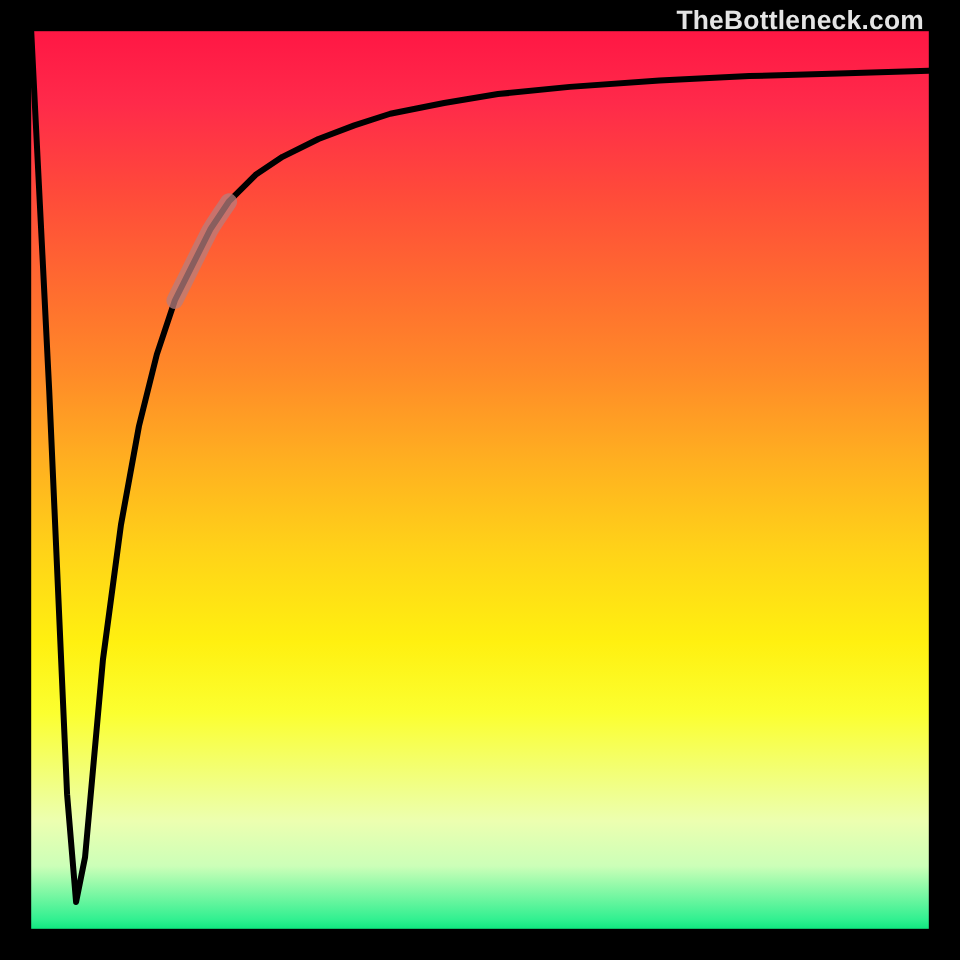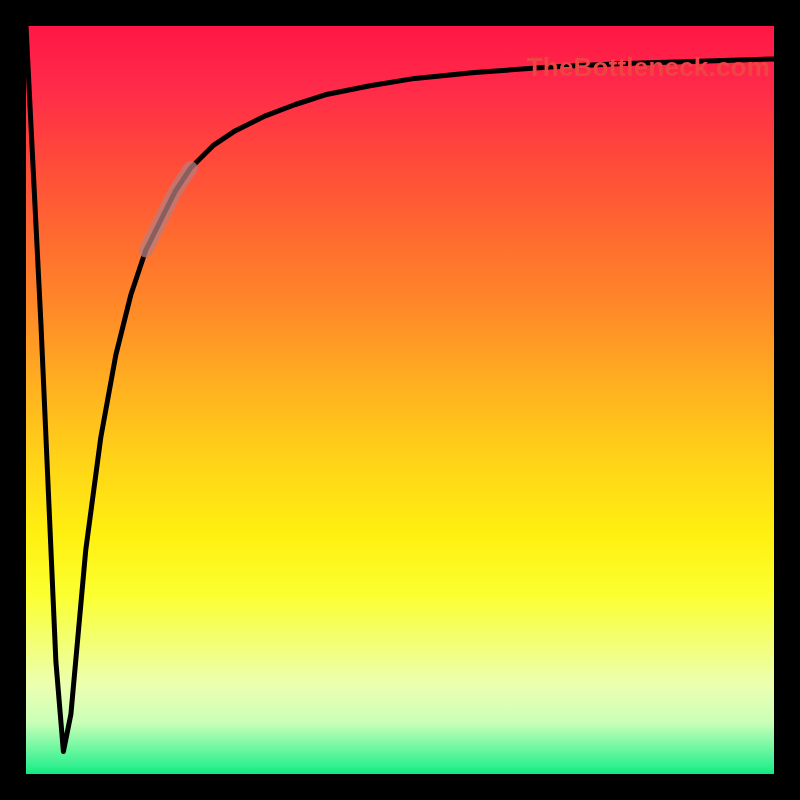--- a/index.html
+++ b/index.html
@@ -40,25 +40,24 @@
       #ccffb8 93%,
       #30f090 99%,
       #10e880 100%
     );
   }
   .attribution {
     position: absolute;
     top: 4px;
     right: 30px;
     font-family: Arial, Helvetica, sans-serif;
-    font-size: 26px;
+    font-size: 22px;
     font-weight: 600;
-    color: #ef4444;
+    color: #e5e5e5;
     letter-spacing: 0.2px;
-    margin-top: 48px;
   }
   svg.overlay {
     position: absolute;
     left: 0;
     top: 0;
   }
 </style>
 </head>
 <body>
 

